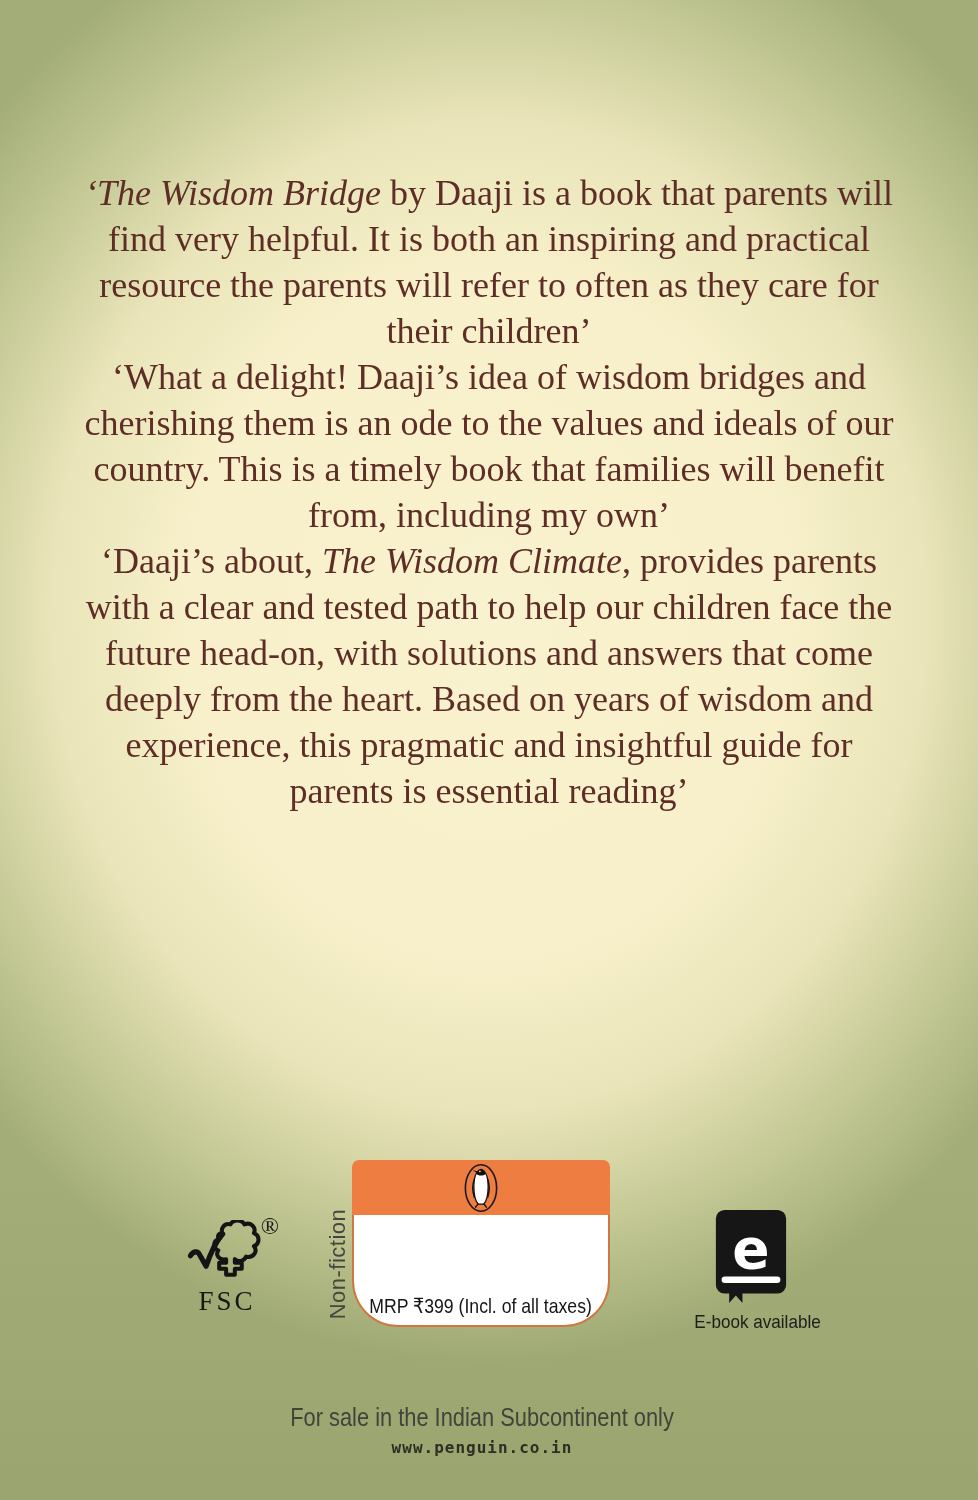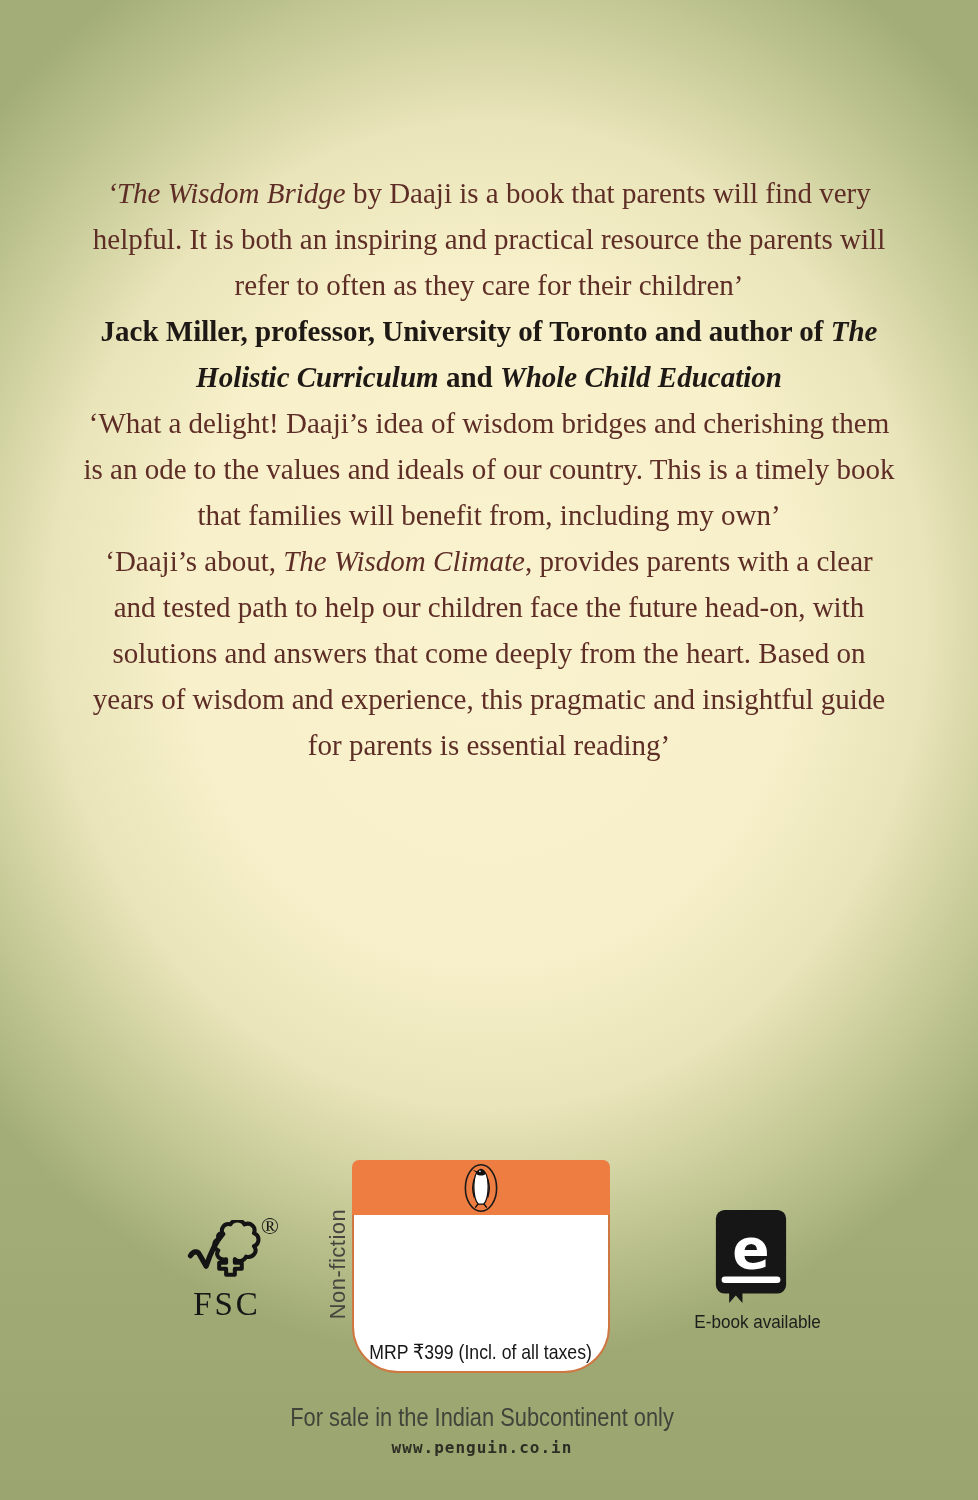--- a/index.html
+++ b/index.html
@@ -12,47 +12,47 @@
     background:
       linear-gradient(180deg, rgba(90,110,50,0) 78%, rgba(70,90,35,0.10) 100%),
       radial-gradient(ellipse 68% 50% at 50% 41%,
         #f9f2ce 0%, #f7f0ca 46%, #e9e4b9 66%, #c3c894 84%, #a3ad78 100%);
   }
   
   .quotes { position:absolute; top:170px; left:81px; width:816px; }
   .endorsement + .endorsement { }
   .quote, .attribution {
     margin:0; text-align:center;
-    font-size:29px; line-height:46px;
+    font-size:36px; line-height:46px;
   }
   .quote { color:#5e2d26; }
   .attribution { color:#1e1915; font-weight:700; }
   .it { font-style:italic; }
   
   .fsc {
     position:absolute; left:181px; top:1220px; width:92px;
     text-align:center; color:#161616;
   }
   .fsc .reg {
     position:absolute; top:-6px; right:-6px;
     font-size:24px; line-height:1; color:#161616;
     font-family:"Liberation Serif", serif;
   }
   .fsc-label {
     margin-top:1px; font-family:"Liberation Serif", serif;
-    font-size:33px; letter-spacing:3px; color:#161616;
+    font-size:27px; letter-spacing:3px; color:#161616;
   }
   .nonfiction {
     position:absolute; left:338px; top:1264px;
     transform:translate(-50%,-50%) rotate(-90deg);
     white-space:nowrap;
     font-family:"Liberation Sans", sans-serif;
     font-size:22px; letter-spacing:0.5px; color:#46463f;
   }
-  .price-box { position:absolute; left:352px; top:1160px; width:258px; height:213px; }
+  .price-box { position:absolute; left:352px; top:1160px; width:258px; height:167px; }
   .band {
     position:absolute; left:0; top:0; right:0; height:56px;
     background:#ee7d41; border-radius:7px 7px 0 0;
     display:flex; align-items:center; justify-content:center;
   }
   .white-area {
     position:absolute; left:0; right:0; top:55px; bottom:0;
     background:#ffffff;
     border:2px solid #cf7740; border-top:none;
     border-radius:0 0 46px 46px;
@@ -86,21 +86,20 @@
   }
 </style>
 </head>
 <body>
 
 <div class="page">
 
   <section class="quotes">
     <article class="endorsement">
       <p class="quote"><span class="it">‘The Wisdom Bridge</span><span> by Daaji is a book that parents will find very helpful. It is both an inspiring and practical resource the parents will refer to often as they care for their children’</span></p>
-      <p class="attribution"><span>Jack Miller, professor, University of Toronto and author of </span><span class="it">The Holistic Curriculum</span><span> and </span><span class="it">Whole Child Education</span></p>
     </article>
     <article class="endorsement">
       <p class="quote"><span>‘What a delight! Daaji’s idea of wisdom bridges and cherishing them is an ode to the values and ideals of our country. This is a timely book that families will benefit from, including my own’</span></p>
     </article>
     <article class="endorsement">
       <p class="quote"><span>‘Daaji’s about, </span><span class="it">The Wisdom Climate</span><span>, provides parents with a clear and tested path to help our children face the future head-on, with solutions and answers that come deeply from the heart. Based on years of wisdom and experience, this pragmatic and insightful guide for parents is essential reading’</span></p>
     </article>
   </section>
 
   <div class="fsc">

